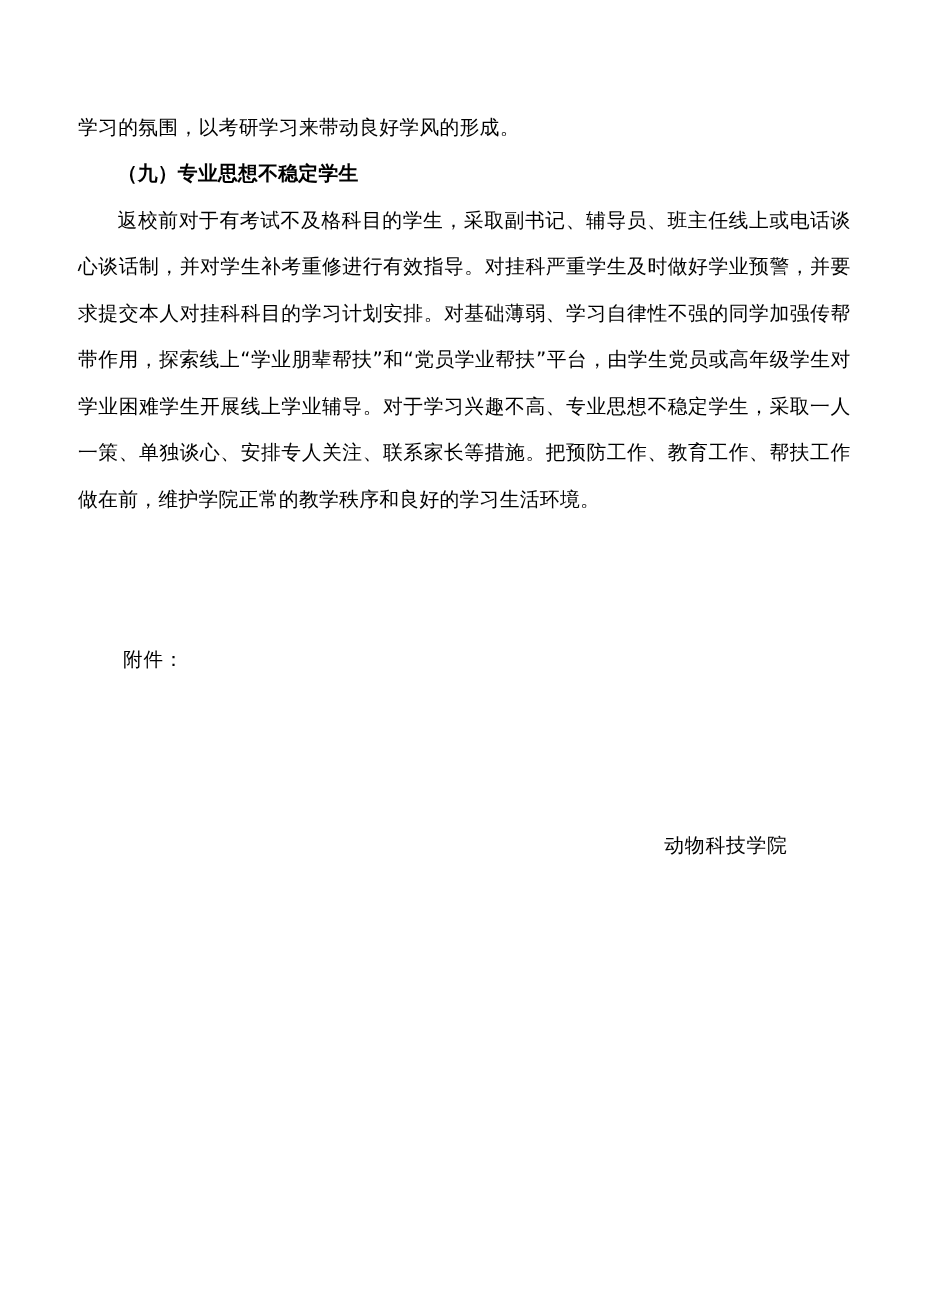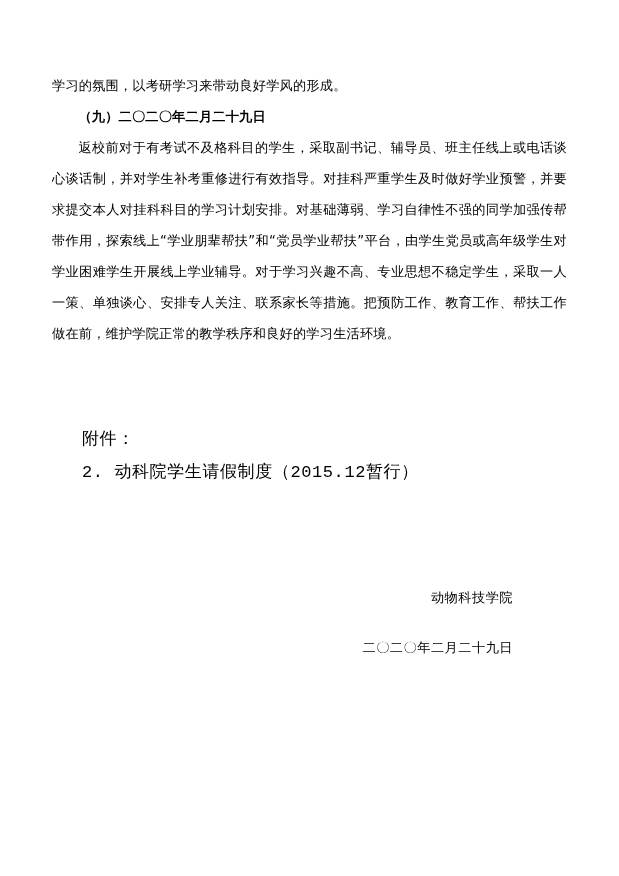--- a/index.html
+++ b/index.html
@@ -38,57 +38,55 @@
   }
   .heading {
     margin: 0;
     text-indent: 2em;
     font-weight: 600;
   }
   .spacer-lg {
     height: 74px;
   }
   .attach-block {
-    font-family: Liberation Mono, monospace;
-    font-size: 17px;
+    font-family: Liberation Serif, serif;
+    font-size: 13px;
     line-height: 33px;
     padding-left: 30px;
     letter-spacing: 0.6px;
   }
   .attach-block p {
     margin: 0;
   }
   .sign-block {
     margin-top: 92px;
     text-align: right;
     font-size: 13.2px;
     line-height: 34px;
     padding-right: 38px;
     letter-spacing: 0.5px;
   }
   .sign-block p {
-    margin: 16px;
+    margin: 4px;
   }
 </style>
 </head>
 <body>
 
 <div class="page">
 
   <div class="body-text">
     <p class="para">学习的氛围，以考研学习来带动良好学风的形成。</p>
-    <p class="heading">（九）二〇二〇年二月二十九日</p>
+    <p class="heading">（九）专业思想不稳定学生</p>
     <p class="para-indent">返校前对于有考试不及格科目的学生，采取副书记、辅导员、班主任线上或电话谈心谈话制，并对学生补考重修进行有效指导。对挂科严重学生及时做好学业预警，并要求提交本人对挂科科目的学习计划安排。对基础薄弱、学习自律性不强的同学加强传帮带作用，探索线上“学业朋辈帮扶”和“党员学业帮扶”平台，由学生党员或高年级学生对学业困难学生开展线上学业辅导。对于学习兴趣不高、专业思想不稳定学生，采取一人一策、单独谈心、安排专人关注、联系家长等措施。把预防工作、教育工作、帮扶工作做在前，维护学院正常的教学秩序和良好的学习生活环境。</p>
   </div>
 
   <div class="spacer-lg"></div>
 
   <div class="attach-block">
     <p>附件：</p>
-    <p>2. 动科院学生请假制度（2015.12暂行）</p>
   </div>
 
   <div class="sign-block">
     <p>动物科技学院</p>
-    <p>二〇二〇年二月二十九日</p>
   </div>
 
 </div>
 
 </body></html>

